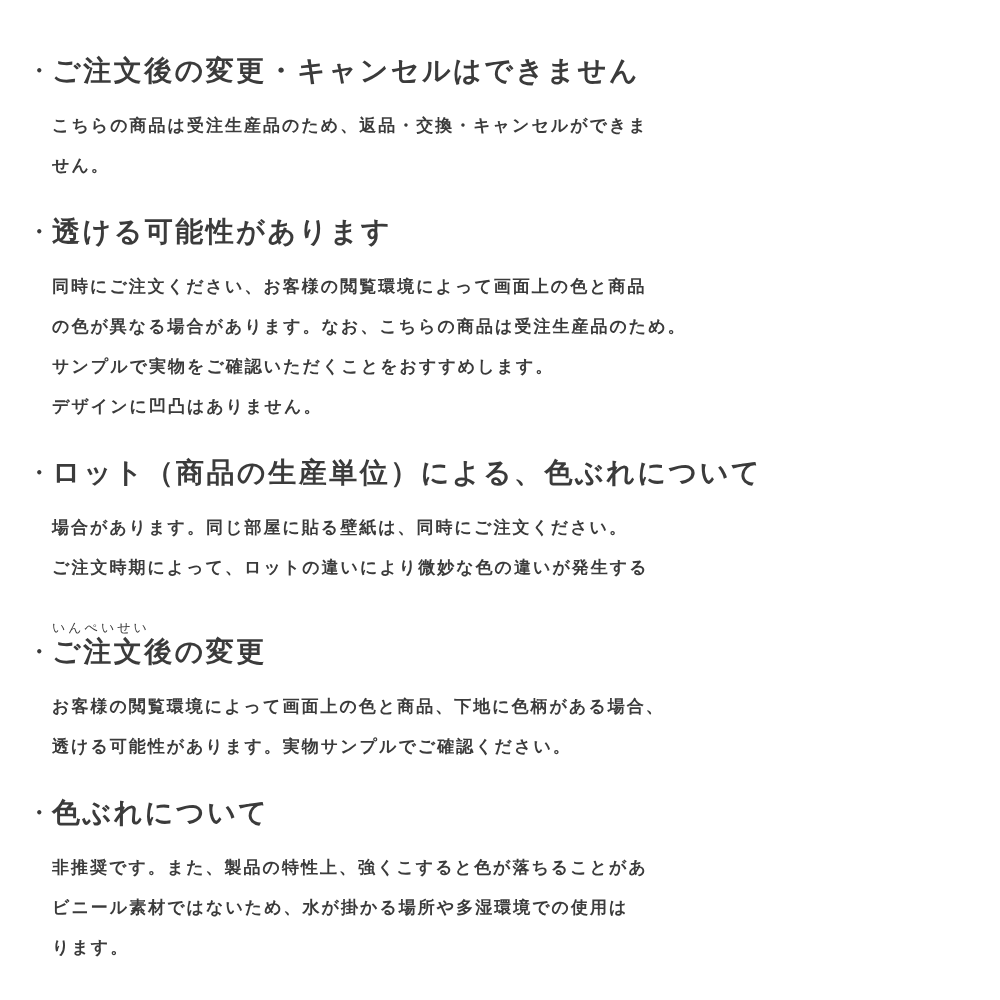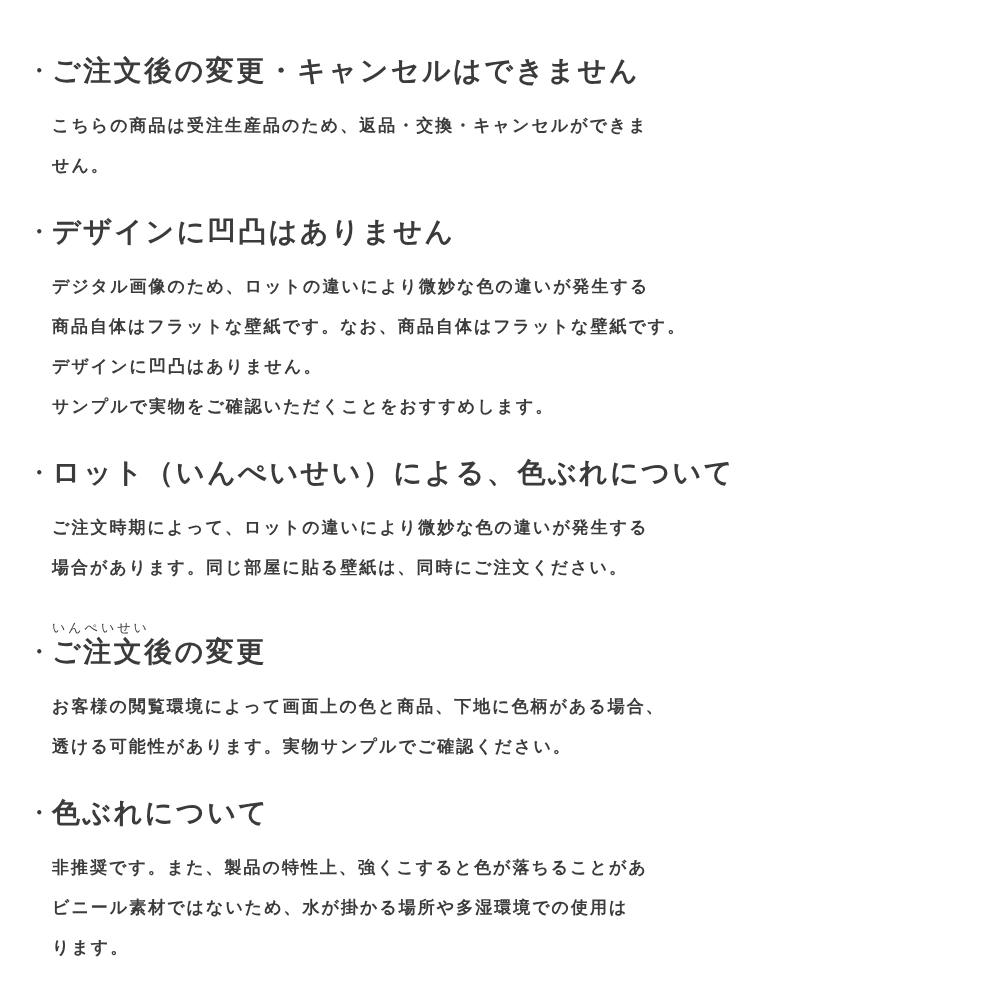--- a/index.html
+++ b/index.html
@@ -73,38 +73,38 @@
     </div>
     <div class="body">
       <div class="body-line">こちらの商品は受注生産品のため、返品・交換・キャンセルができま</div>
       <div class="body-line">せん。</div>
     </div>
   </div>
 
   <div class="section">
     <div class="heading-row">
       <span class="bullet">・</span>
-      <h2 class="heading">デザインに凹凸はありません</h2>
+      <h2 class="heading">透ける可能性があります</h2>
     </div>
     <div class="body">
-      <div class="body-line">デジタル画像のため、ロットの違いにより微妙な色の違いが発生する</div>
-      <div class="body-line">商品自体はフラットな壁紙です。なお、商品自体はフラットな壁紙です。</div>
+      <div class="body-line">同時にご注文ください、お客様の閲覧環境によって画面上の色と商品</div>
+      <div class="body-line">の色が異なる場合があります。なお、こちらの商品は受注生産品のため。</div>
+      <div class="body-line">サンプルで実物をご確認いただくことをおすすめします。</div>
       <div class="body-line">デザインに凹凸はありません。</div>
-      <div class="body-line">サンプルで実物をご確認いただくことをおすすめします。</div>
     </div>
   </div>
 
   <div class="section">
     <div class="heading-row">
       <span class="bullet">・</span>
-      <h2 class="heading">ロット（いんぺいせい）による、色ぶれについて</h2>
+      <h2 class="heading">ロット（商品の生産単位）による、色ぶれについて</h2>
     </div>
     <div class="body">
+      <div class="body-line">場合があります。同じ部屋に貼る壁紙は、同時にご注文ください。</div>
       <div class="body-line">ご注文時期によって、ロットの違いにより微妙な色の違いが発生する</div>
-      <div class="body-line">場合があります。同じ部屋に貼る壁紙は、同時にご注文ください。</div>
     </div>
   </div>
 
   <div class="section">
     <div class="furigana">いんぺいせい</div>
     <div class="heading-row">
       <span class="bullet">・</span>
       <h2 class="heading">ご注文後の変更</h2>
     </div>
     <div class="body">

